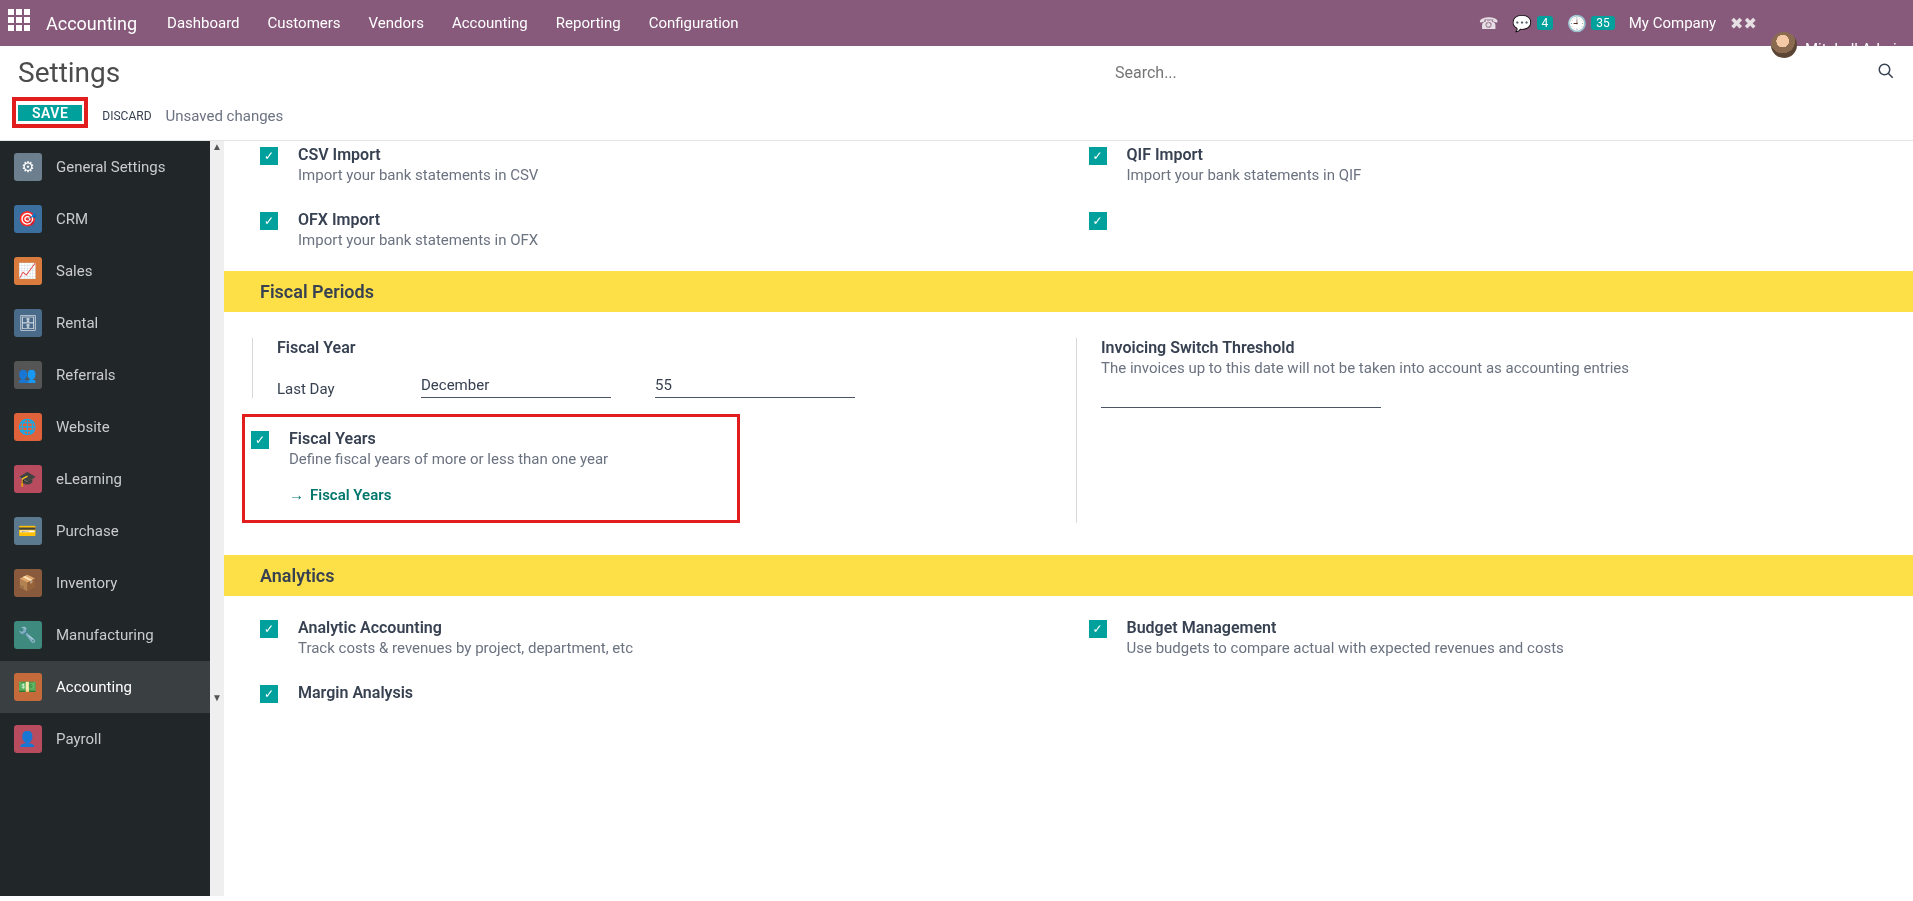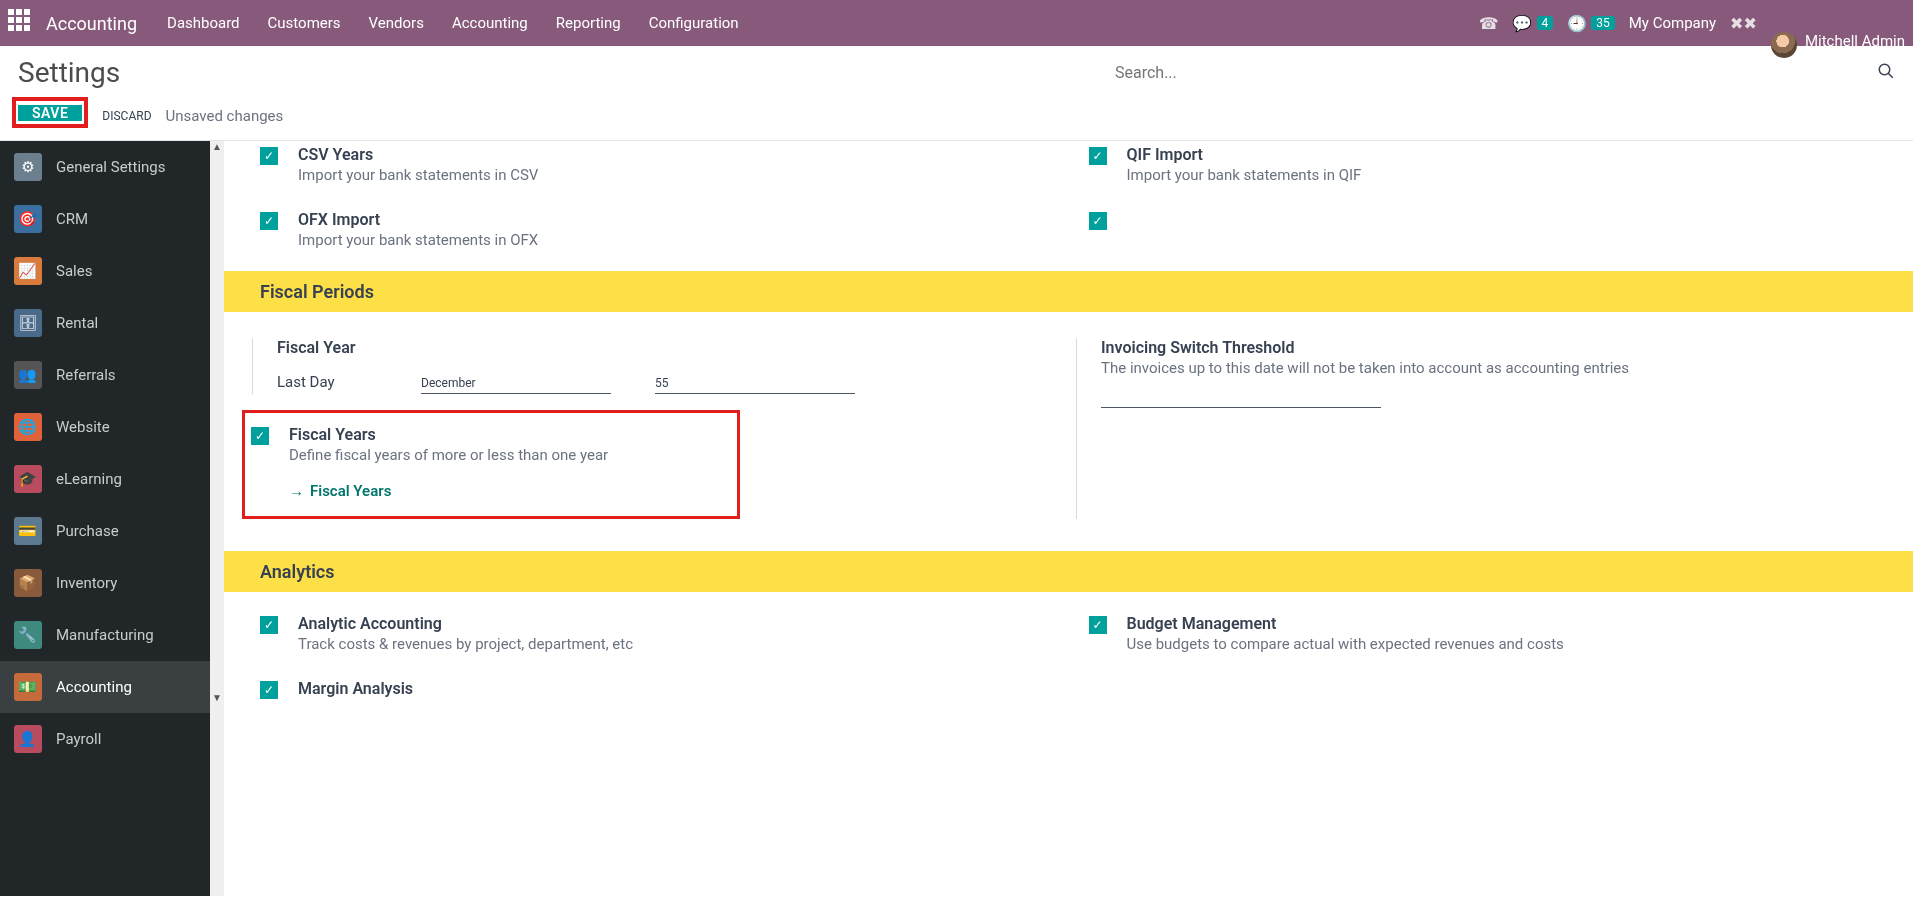--- a/index.html
+++ b/index.html
@@ -47,23 +47,23 @@
 .chk { width:18px; height:18px; background:#00a09d; display:flex; align-items:center; justify-content:center; color:#fff; font-size:12px; cursor:pointer; flex-shrink:0; margin-top:2px; }
 .opt-title { font-size: 16px; font-weight: 600; color:#374151; }
 .opt-desc { font-size: 15px; color:#6b7280; margin-top: 2px; }
 
 .section-header { background:#fde047; padding: 10px 36px; font-size: 18px; font-weight:600; color:#374151; margin-bottom: 18px; }
 
 .fiscal-box { padding: 8px 28px; display:flex; gap:40px; }
 .fiscal-left { flex:1; }
 .fiscal-right { flex:1; border-left: 1px solid #d8d8d8; padding-left: 24px; }
 .fiscal-year-block { border-left: 1px solid #d8d8d8; padding-left: 24px; }
-.field-row { display:flex; align-items:flex-start; gap: 44px; margin-top: 16px; }
+.field-row { display:flex; align-items:flex-end; gap: 44px; margin-top: 16px; }
 .field-label { font-size:15px; color:#374151; width:100px; }
-.sel { border:none; border-bottom:1px solid #4b5563; font-size:12px; padding: 3px 0; background:none; }
+.sel { border:none; border-bottom:1px solid #4b5563; font-size:15px; padding: 3px 0; background:none; }
 .sel.month { width:190px; }
 .sel.day { width:200px; }
 
 .redbox { border:3px solid #e11d1d; padding: 12px 12px 16px 6px; margin-top: 16px; display:flex; gap:20px; align-items:flex-start; width: 498px; margin-left: -10px; }
 .link-arrow { color:#00766c; font-weight:600; font-size:15px; margin-top:18px; display:flex; align-items:center; gap:6px; cursor:pointer; }
 .link-arrow .arrow { font-weight:bold; }
 
 .threshold-line { border-bottom:1px solid #4b5563; width: 280px; height:1px; margin-top: 30px; }
 </style>
 </head>
@@ -95,21 +95,21 @@
     <span class="badge-wrap">
       <span class="tool-icon">💬</span>
       <span class="badge">4</span>
     </span>
     <span class="badge-wrap">
       <span class="tool-icon">🕘</span>
       <span class="badge">35</span>
     </span>
     <span>My Company</span>
     <span class="tool-icon">✖✖</span>
-    <span style="display:flex;align-items:flex-start;gap:8px;margin-top:44px;">
+    <span style="display:flex;align-items:flex-end;gap:8px;margin-top:44px;">
       <span class="avatar"></span>
       <span>Mitchell Admin</span>
     </span>
   </div>
 </div>
 
 <div class="titlebar">
   <h1>Settings</h1>
   <div class="search-wrap">
     <input placeholder="Search..." style="">
@@ -189,21 +189,21 @@
      <div class="sb-arrow">▼</div>
   </div>
   </div>
 
   <div class="main">
 
     <div class="settings-row">
       <div class="col">
         <div class="chk">✓</div>
         <div>
-          <div class="opt-title">CSV Years</div>
+          <div class="opt-title">CSV Import</div>
           <div class="opt-desc">Import your bank statements in CSV</div>
         </div>
       </div>
       <div class="col">
         <div class="chk">✓</div>
         <div>
           <div class="opt-title">QIF Import</div>
           <div class="opt-desc">Import your bank statements in QIF</div>
         </div>
       </div>

